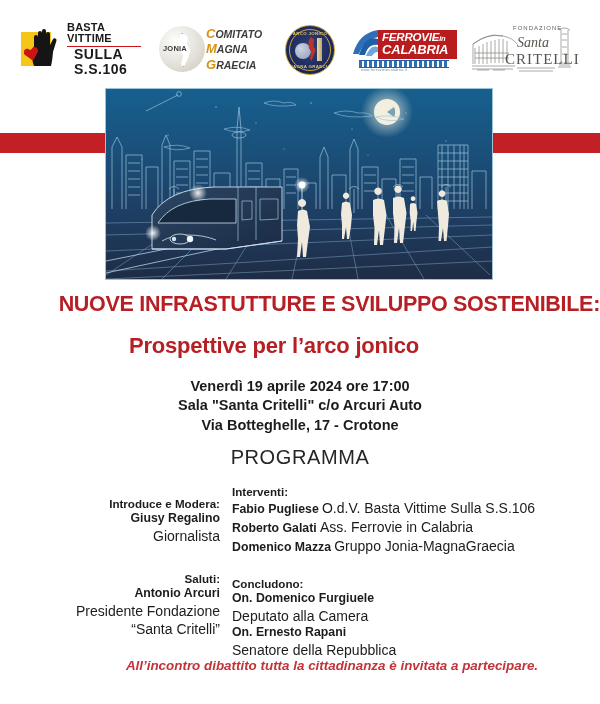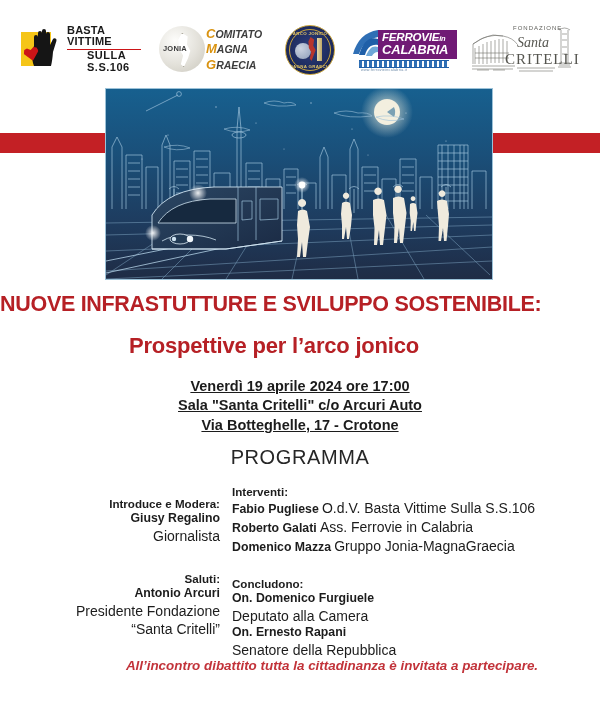--- a/index.html
+++ b/index.html
@@ -69,25 +69,25 @@
     line-height: 1.05;
   }
   .bv-l1 {
     font-size: 11px;
     font-weight: bold;
     letter-spacing: .2px;
     color: #1a1a1a;
     font-family: "Liberation Sans", sans-serif;
   }
   .bv-l2 {
-    font-size: 11px;
+    font-size: 14px;
     font-weight: bold;
     letter-spacing: .5px;
     color: #1a1a1a;
-    margin-left: 20px;
+    margin-left: 7px;
   }
   .bv-rule {
     height: 1px;
     background: #cc1417;
     margin-top: 1px;
   }
 
   
   .logo-cmg {
     width: 108px;
@@ -194,21 +194,21 @@
   }
   .fc-swoosh {
     position: absolute;
     left: 0; top: 4px;
     width: 30px; height: 30px;
   }
   .fc-band {
     position: absolute;
     left: 27px; top: 6px;
     width: 72px;
-    background: #701a75;
+    background: #b91c1c;
     padding: 1px 3px 2px 4px;
     line-height: 1.05;
   }
   .fc-l1 {
     font-size: 11.5px;
     font-weight: bold;
     font-style: italic;
     color: #ffffff;
     letter-spacing: -.2px;
     white-space: nowrap;
@@ -290,21 +290,21 @@
     box-sizing: border-box;
   }
   .hero svg { display: block; }
 
   
   .title1 {
     position: absolute;
     top: 292px;
     left: 0;
     width: 600px;
-    text-align: left;
+    text-align: right;
     font-size: 21.5px;
     font-weight: bold;
     color: #b62025;
     letter-spacing: -.3px;
     font-family: "Liberation Sans", sans-serif;
   }
   .title2 {
     position: absolute;
     top: 333px;
     left: 0;
@@ -320,21 +320,20 @@
   .details {
     position: absolute;
     top: 377px;
     left: 0;
     width: 600px;
     text-align: center;
     color: #1c1c1c;
     font-size: 14.5px;
     font-weight: bold;
     line-height: 1.34;
-    text-decoration: underline;
   }
 
   
   .programma {
     position: absolute;
     top: 446px;
     left: 0;
     width: 600px;
     text-align: center;
     font-size: 20px;

